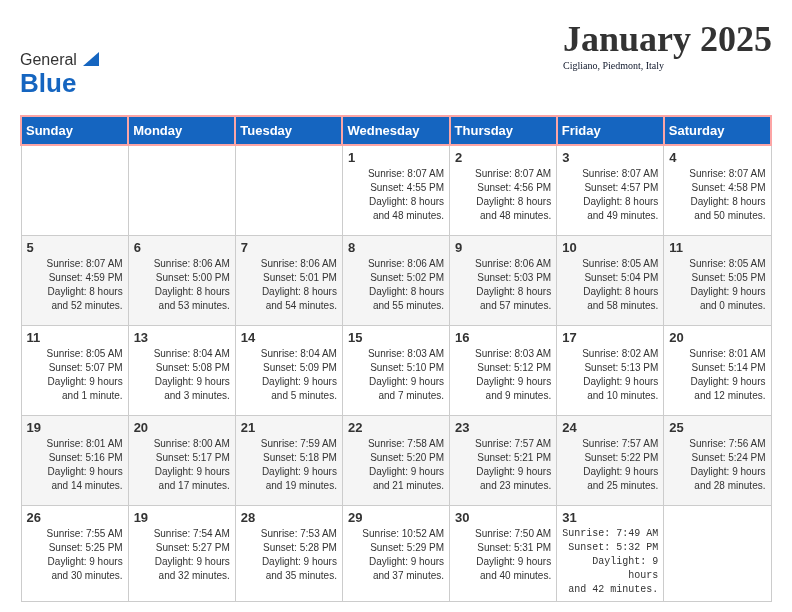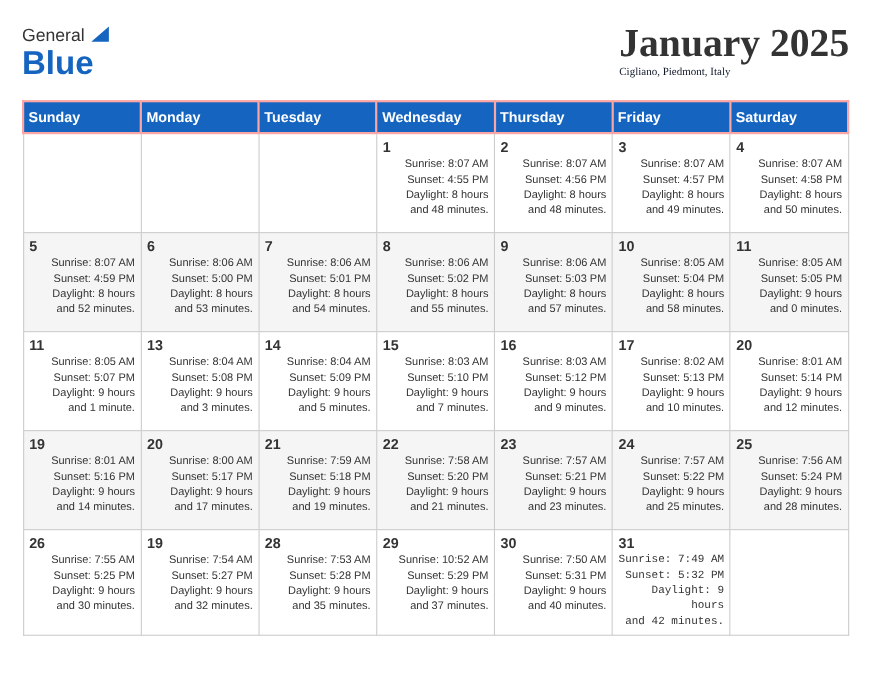--- a/index.html
+++ b/index.html
@@ -76,30 +76,30 @@
       line-height: 1.4;
       color: #333;
       text-align: right;
     }
   </style>
 </head>
 <body>
 
 <div class="header">
   <div class="logo">
-    <div style="display:flex;flex-direction:column;align-items:flex-start;">
+    <div style="display:flex;flex-direction:column;align-items:flex-start;margin-top:28px;">
       <div style="display:flex;align-items:center;">
         <span class="logo-general">General</span>
         <div style="margin-left:4px;position:relative;">
           <svg width="20" height="20" viewBox="0 0 20 20">
             <polygon points="2,18 18,18 18,4" fill="#1565c0"></polygon>
           </svg>
         </div>
       </div>
-      <span class="logo-blue" style="font-size:30px;font-weight:bold;color:#1565c0;margin-top:-4px;margin-left:0;text-align:right;">Blue</span>
+      <span class="logo-blue" style="font-size:26px;font-weight:bold;color:#1565c0;margin-top:-4px;margin-left:0;text-align:right;">Blue</span>
     </div>
   </div>
   <div class="title-block">
     <div class="month-title">January 2025</div>
     <div class="subtitle">Cigliano, Piedmont, Italy</div>
   </div>
 </div>
 
 <table>
   <thead>

